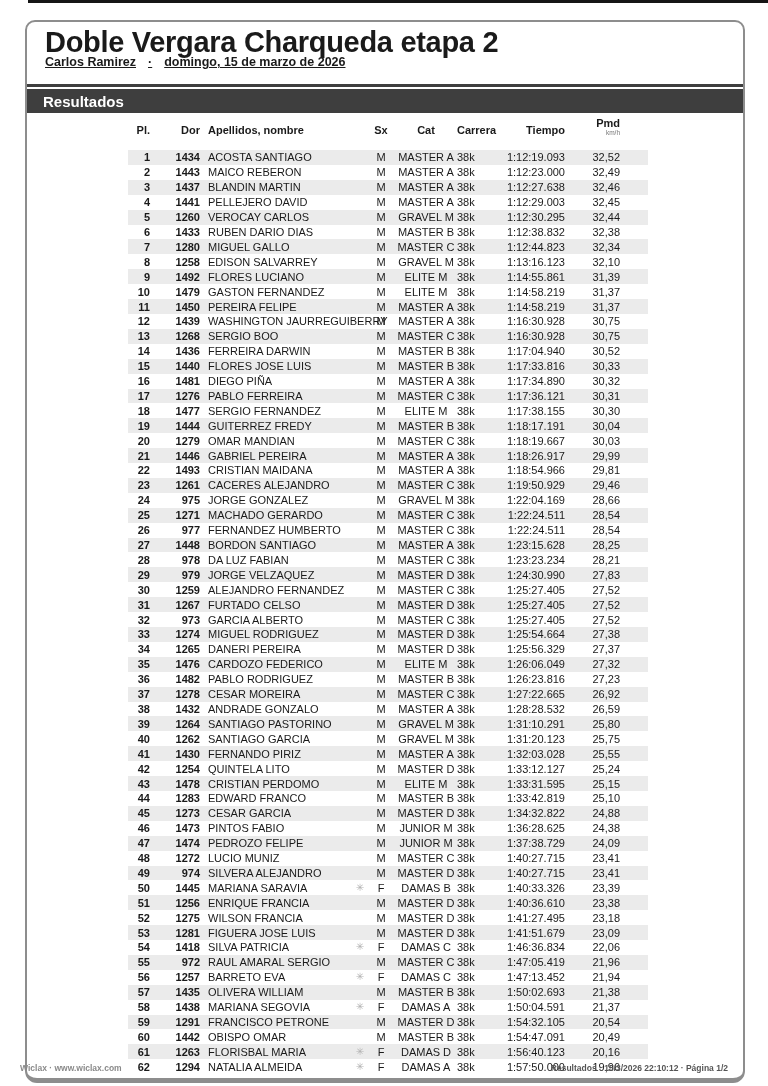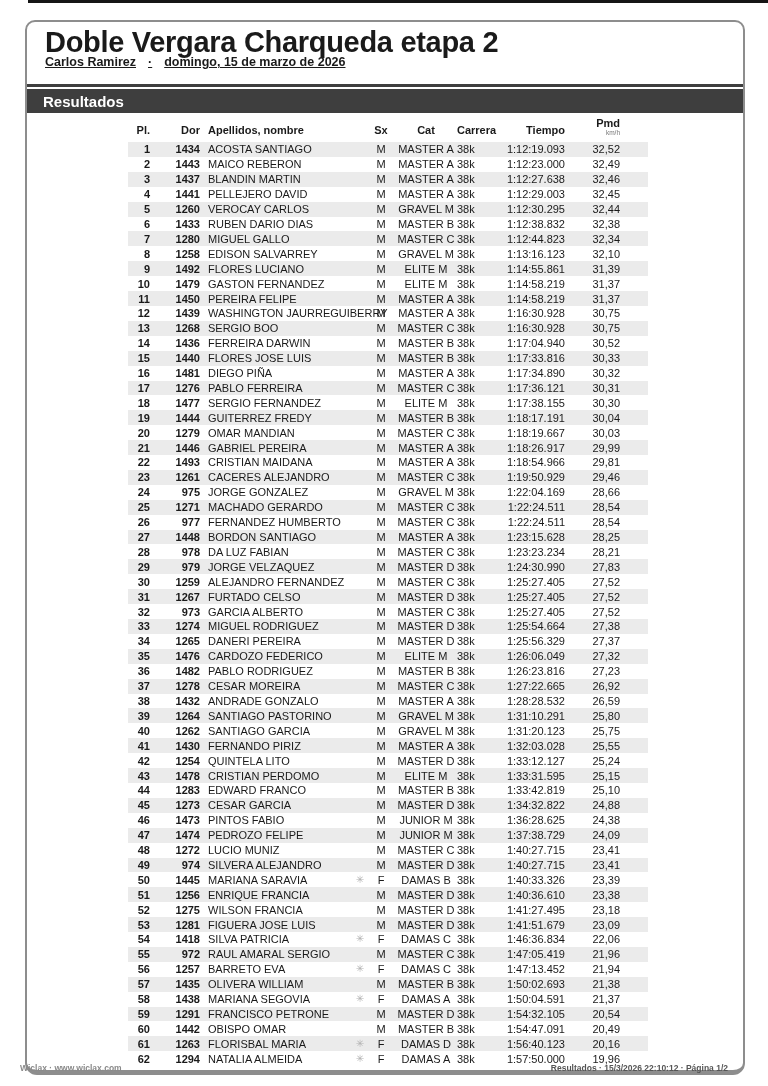--- a/index.html
+++ b/index.html
@@ -20,21 +20,21 @@
   .subtitle .sep{margin:0 12px;font-weight:bold;}
   .section-strip{height:3px;background:#3e3e3e;}
   .section-gap{height:2px;background:#fff;}
   .section-bar{
     height:24px;background:#3e3e3e;color:#fff;font-size:15px;font-weight:bold;
     display:flex;align-items:center;padding-left:16px;
   }
   .results-table{margin:6px 0 4px 101px;width:520px;}
   .trow{display:flex;align-items:center;height:14.92px;font-size:11px;line-height:12px;white-space:nowrap;}
   .trow.odd{background:#ebebeb;}
-  .thead{height:17px;font-weight:bold;align-items:flex-end;padding-bottom:6px;}
+  .thead{height:17px;font-weight:bold;align-items:flex-end;padding-bottom:14px;}
   .c-pl{width:22px;text-align:right;font-weight:bold;}
   .c-dor{width:50px;text-align:right;font-weight:bold;}
   .c-name{width:145px;margin-left:8px;text-align:left;overflow:visible;}
   .c-star{width:14px;text-align:center;color:#b3b3b3;font-size:10px;font-weight:bold;}
   .c-sx{width:28px;text-align:center;}
   .c-cat{width:62px;text-align:center;}
   .c-car{width:40px;text-align:left;overflow:visible;}
   .c-tiempo{width:68px;text-align:right;}
   .c-pmd{width:55px;text-align:right;}
   .pmd-stack{display:inline-block;text-align:right;line-height:1;vertical-align:bottom;}

